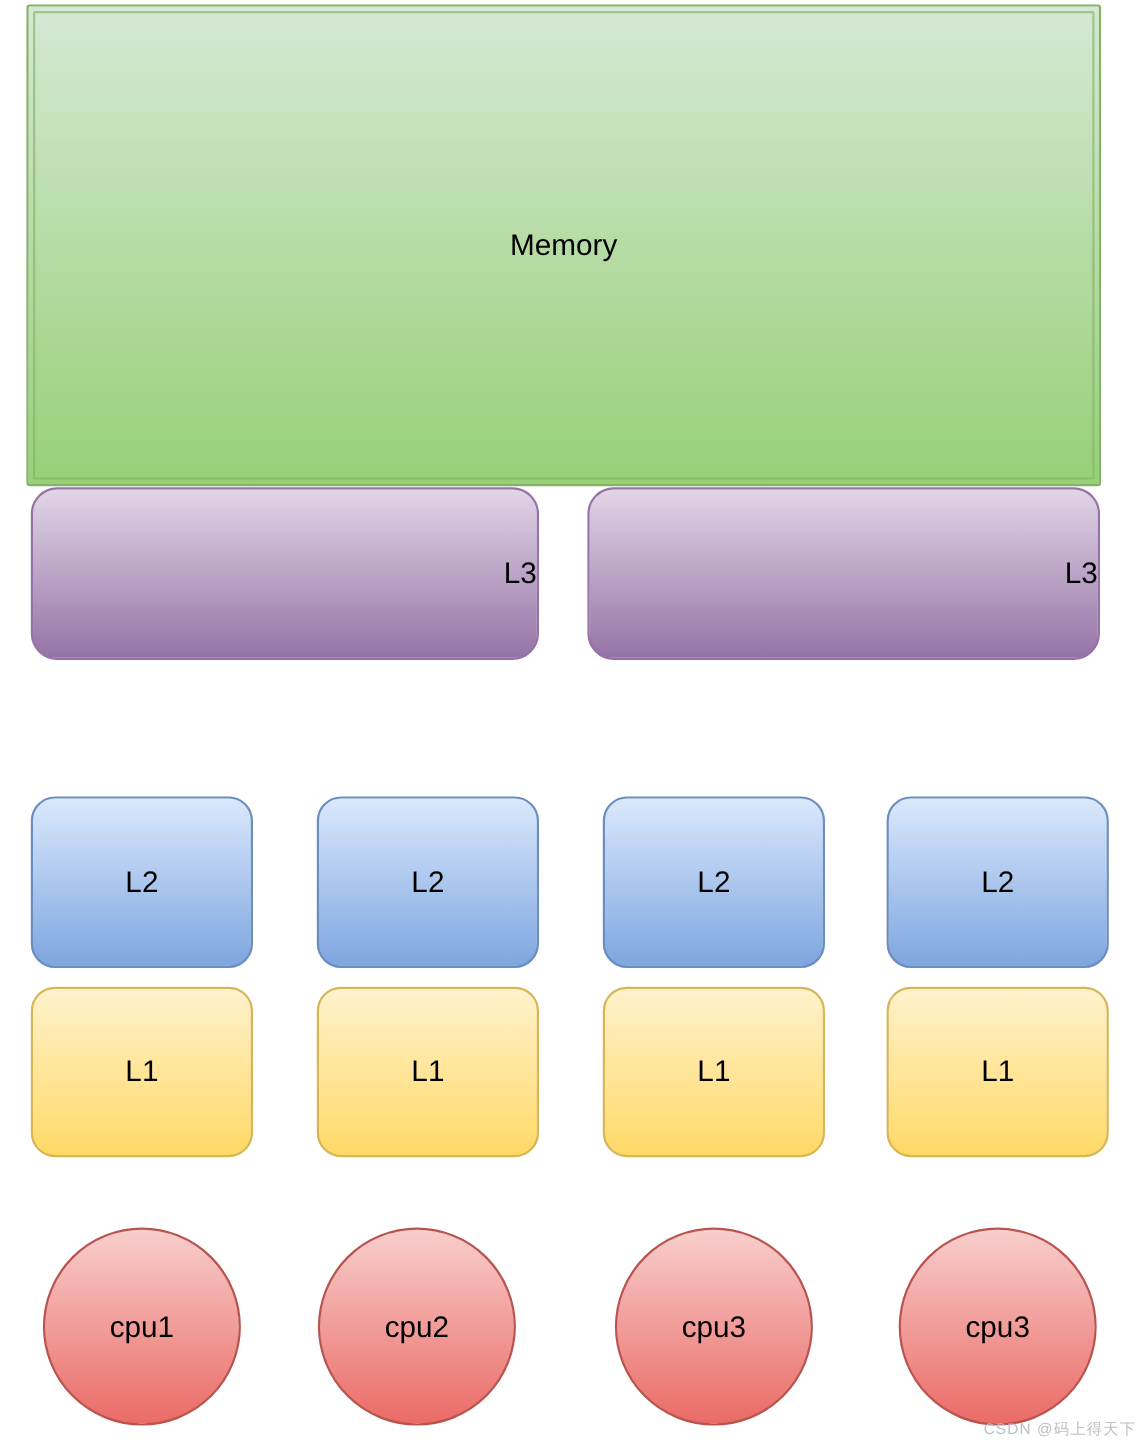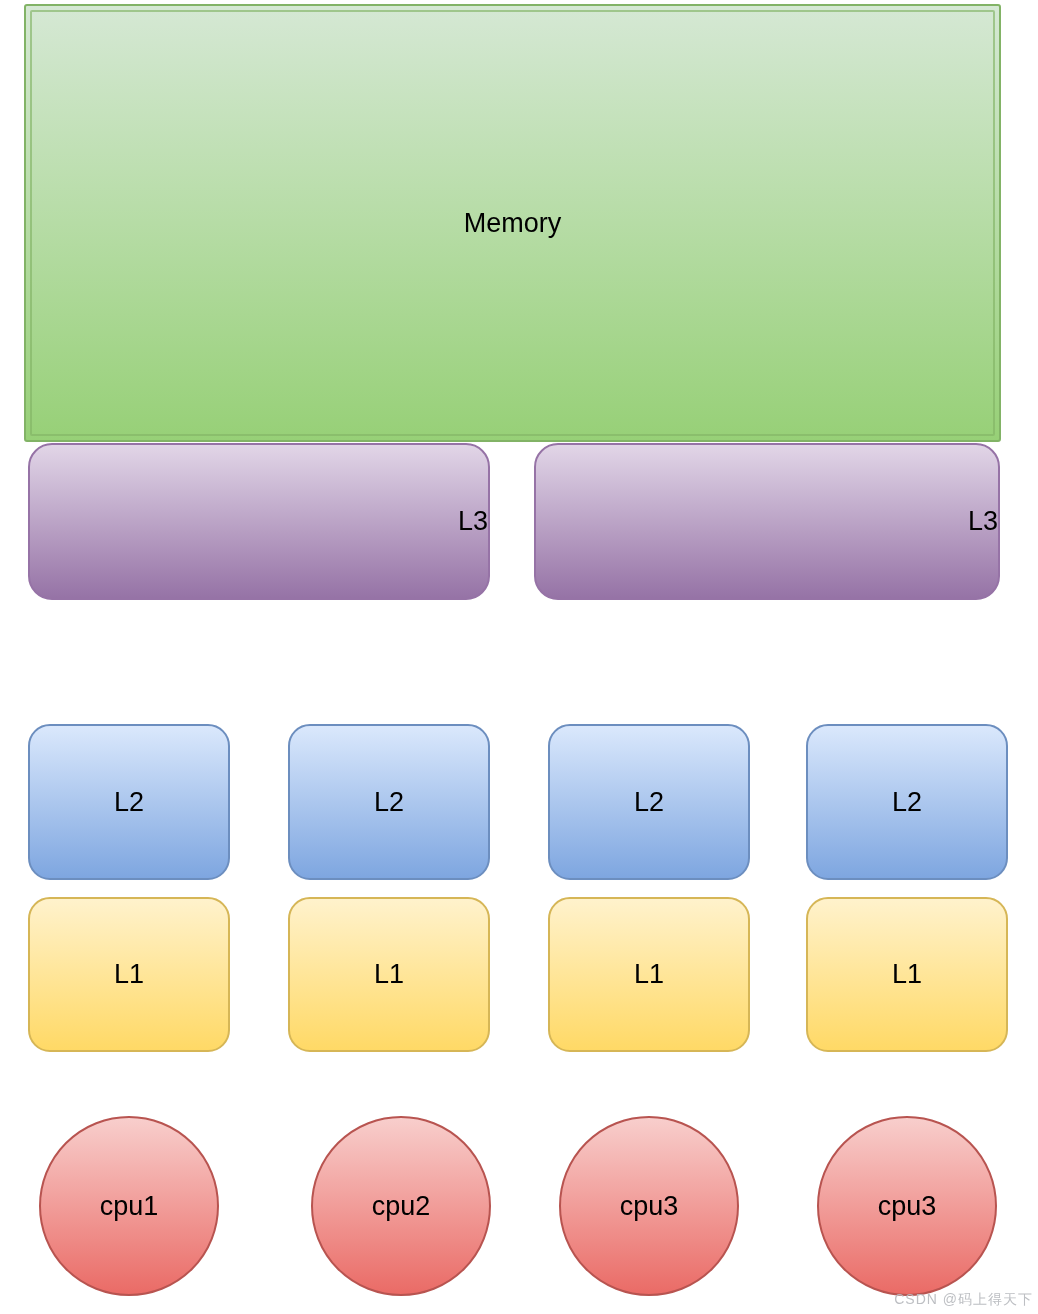--- a/index.html
+++ b/index.html
@@ -79,21 +79,21 @@
   
   .cpu {
     top: 1116px;
     width: 180px;
     height: 180px;
     border: 2px solid #b85450;
     border-radius: 50%;
     background: linear-gradient(180deg, #f8cecc 0%, #ea6b66 100%);
   }
   .cpu.pos-0 { left: 39px; justify-content: center; }
-  .cpu.pos-1 { left: 311px; }
+  .cpu.pos-1 { left: 289px; }
   .cpu.pos-2 { left: 559px; }
   .cpu.pos-3 { left: 817px; }
   
   .watermark {
     position: absolute;
     right: 5px;
     bottom: 5px;
     font-size: 14px;
     letter-spacing: 1px;
     color: rgba(185, 188, 192, 0.95);

